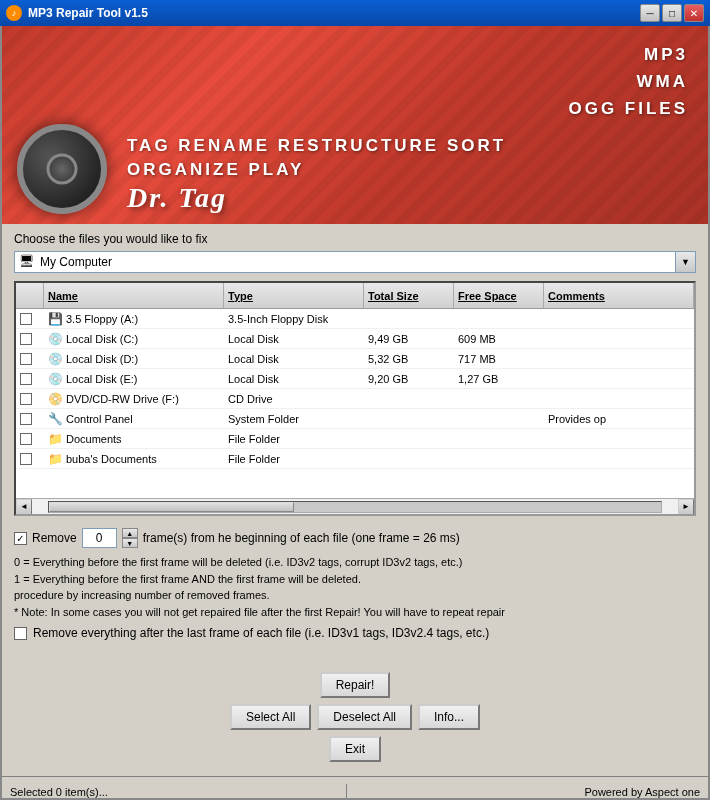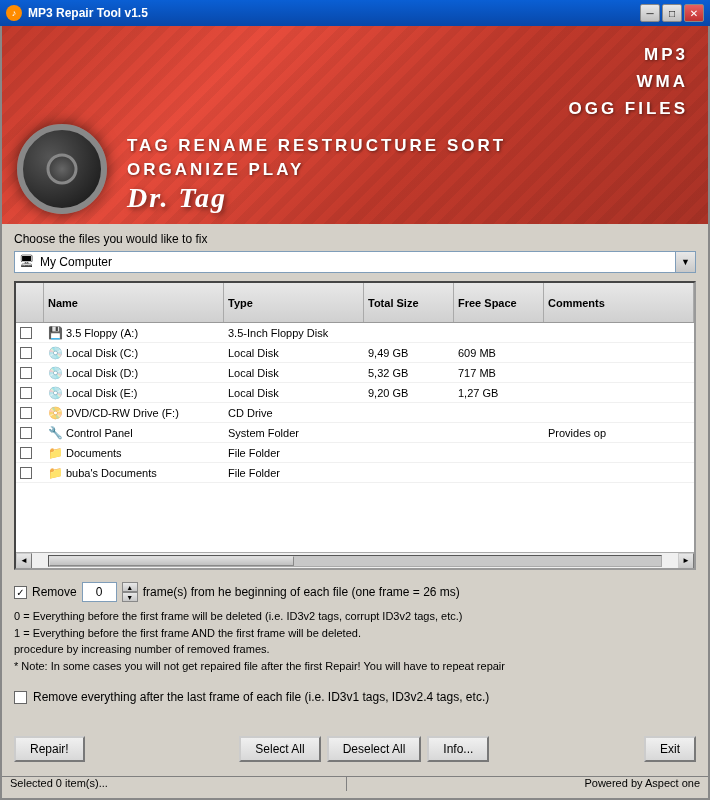--- a/index.html
+++ b/index.html
@@ -214,22 +214,23 @@
       display: flex;
       flex-direction: column;
       margin-bottom: 6px;
       overflow: hidden;
     }
     .file-list-header {
       display: grid;
       grid-template-columns: 28px 180px 140px 90px 90px 1fr;
       background: linear-gradient(to bottom, #e8e8e8, #d0d0d0);
       border-bottom: 1px solid #999;
-      height: 40px;
-      flex-shrink: 0;
+      height: 26px;
+      flex-shrink: 0;
+      text-decoration: underline;
     }
     .col-header {
       padding: 3px 4px;
       font-size: 11px;
       font-weight: bold;
       border-right: 1px solid #aaa;
       display: flex;
       align-items: center;
       white-space: nowrap;
       overflow: hidden;
@@ -340,21 +341,21 @@
       justify-content: center;
       font-size: 7px;
       cursor: pointer;
       line-height: 1;
     }
 
     .info-text {
       font-size: 11px;
       color: #000;
       line-height: 1.5;
-      margin-bottom: 16px;
+      margin-bottom: 6px;
     }
 
     .remove-last-row {
       display: flex;
       align-items: flex-end;
       gap: 6px;
       margin-bottom: 20px;
     }
     .checkbox-square {
       width: 13px;
@@ -364,41 +365,42 @@
       flex-shrink: 0;
     }
 
     
     .button-row {
       display: flex;
       align-items: center;
       justify-content: space-between;
       padding: 6px 0;
       gap: 6px;
+      flex-direction: column;
     }
     .action-btn {
       height: 26px;
       background: linear-gradient(to bottom, #f0f0f0, #d8d8d8);
       border: 2px outset #ccc;
       font-size: 12px;
       cursor: pointer;
       padding: 0 14px;
       white-space: nowrap;
     }
     .repair-btn {
       min-width: 70px;
     }
 
     
     .status-bar {
       height: 22px;
       background: #d4d0c8;
       border-top: 1px solid #808080;
       display: flex;
-      align-items: flex-start;
+      align-items: flex-end;
       justify-content: space-between;
       padding: 0 8px;
       font-size: 11px;
     }
     .status-divider {
       width: 1px;
       height: 14px;
       background: #808080;
     }
 

